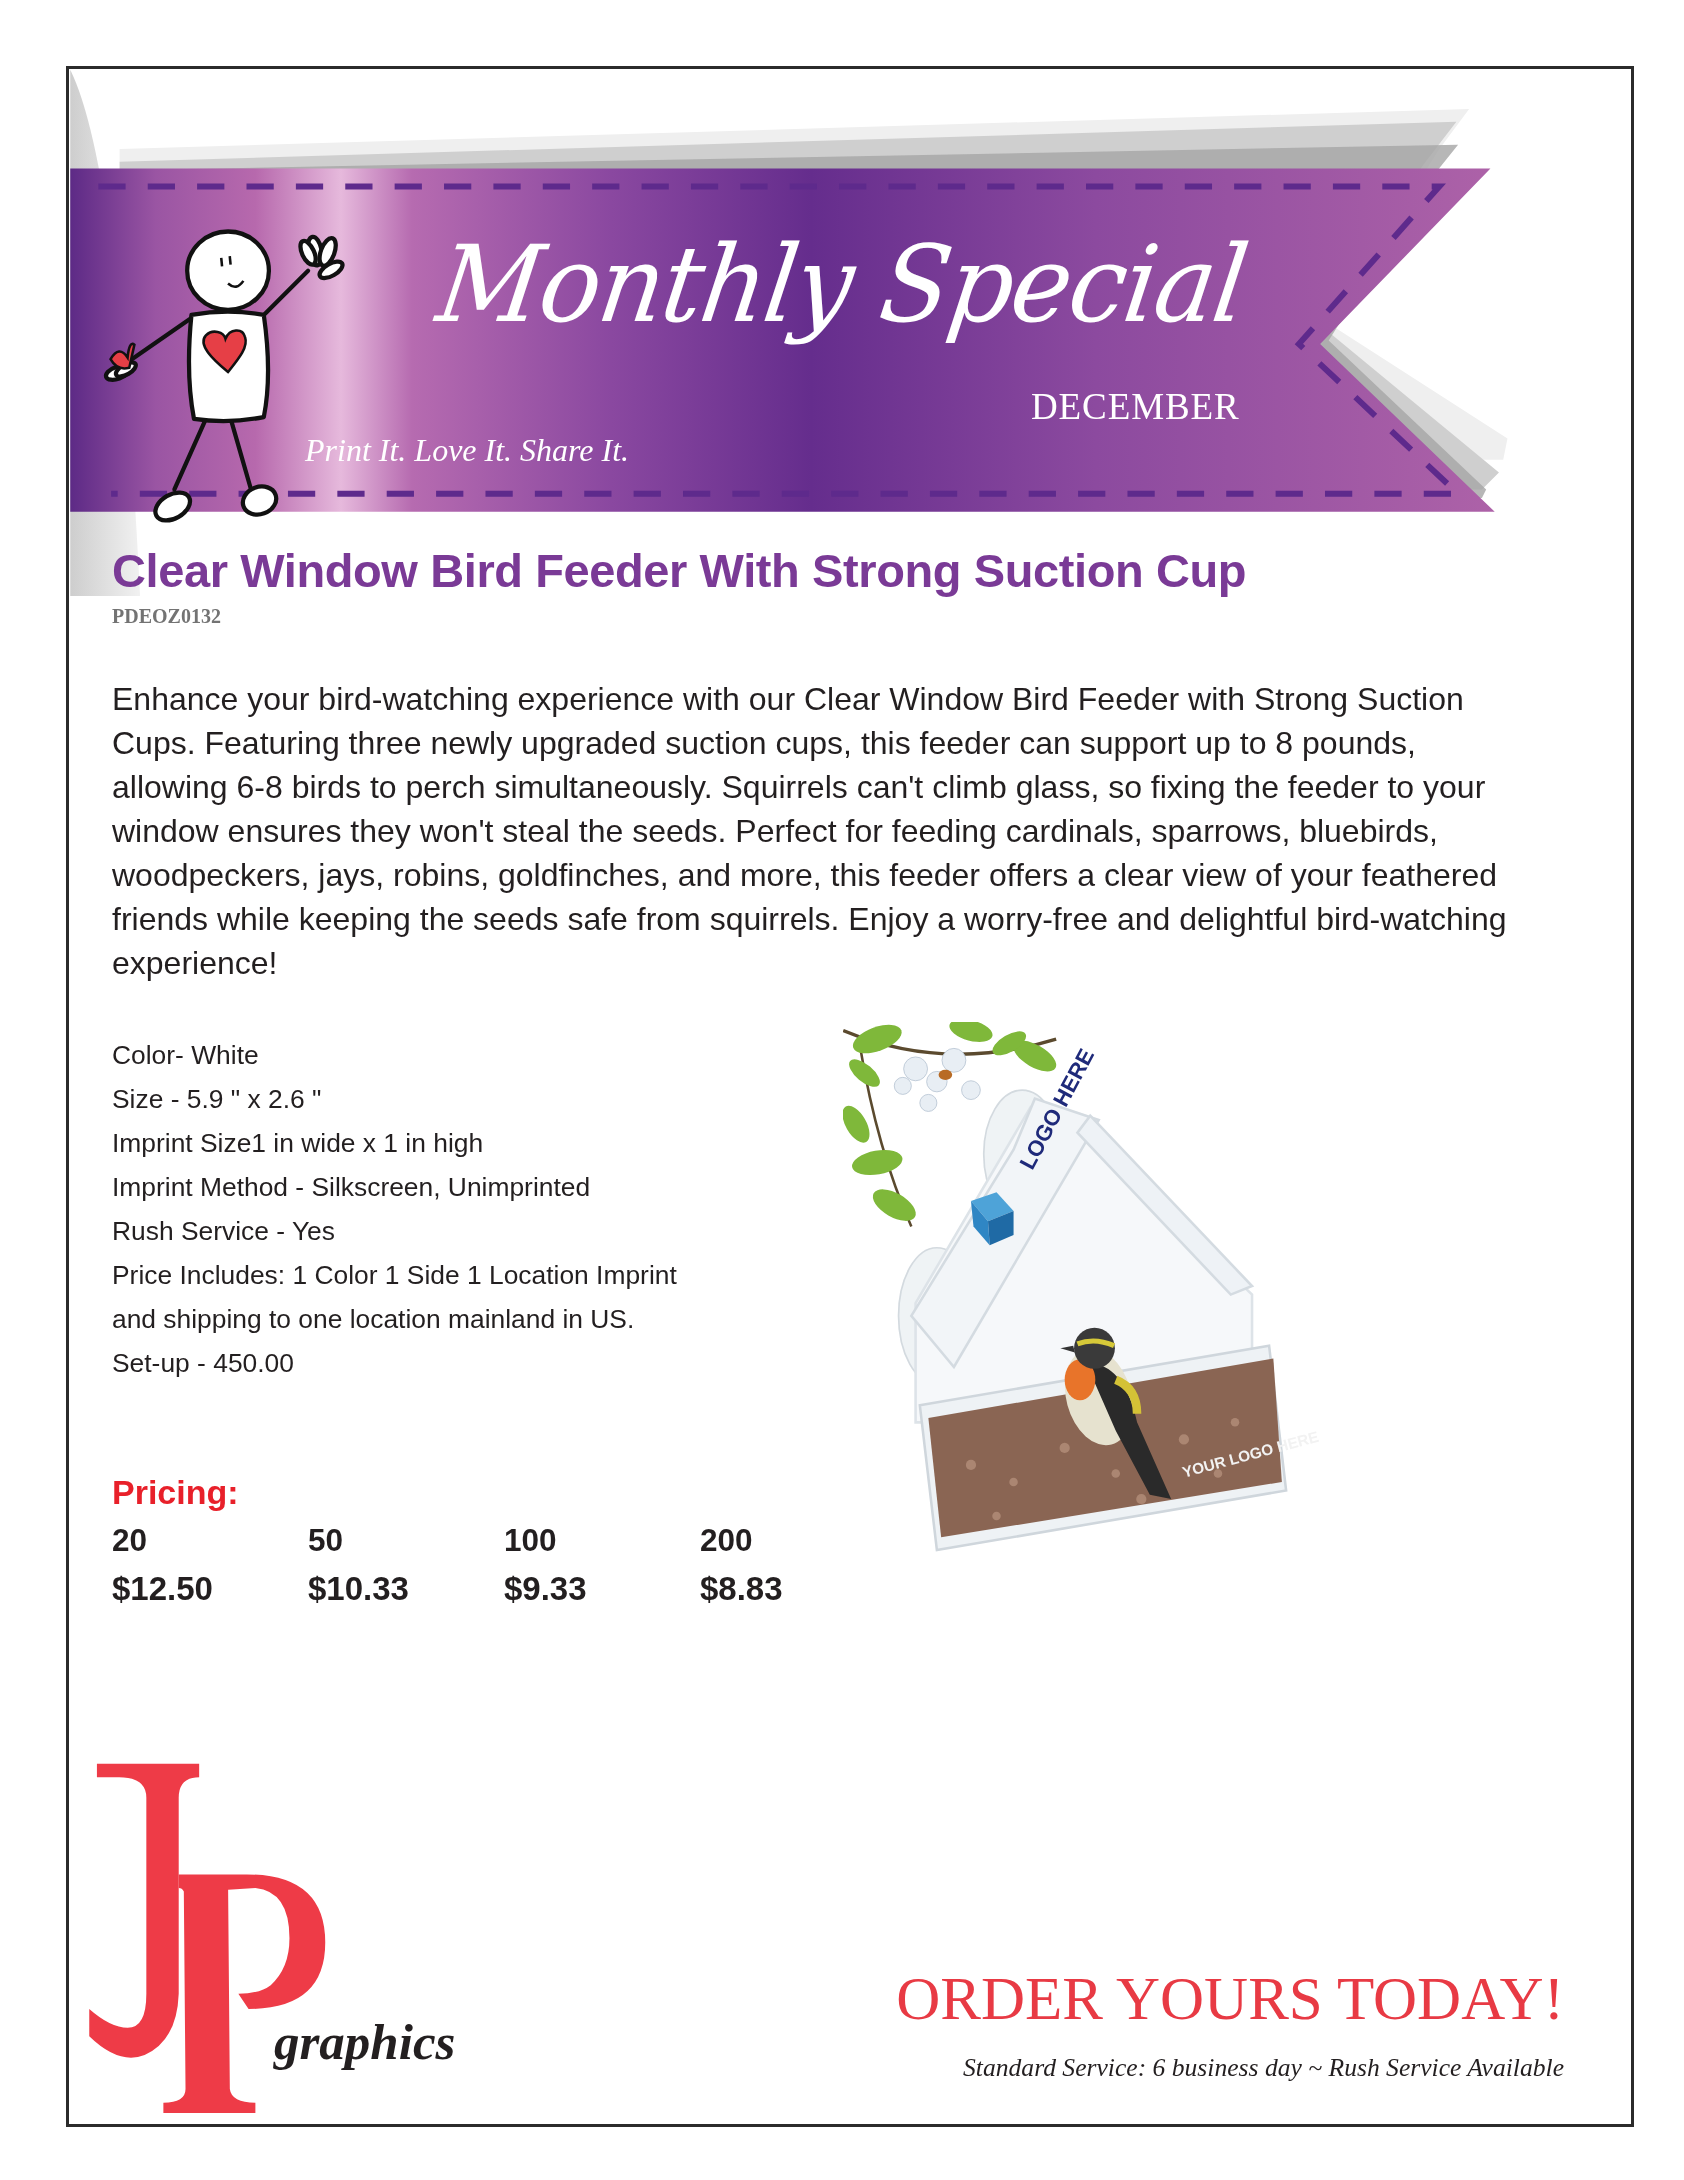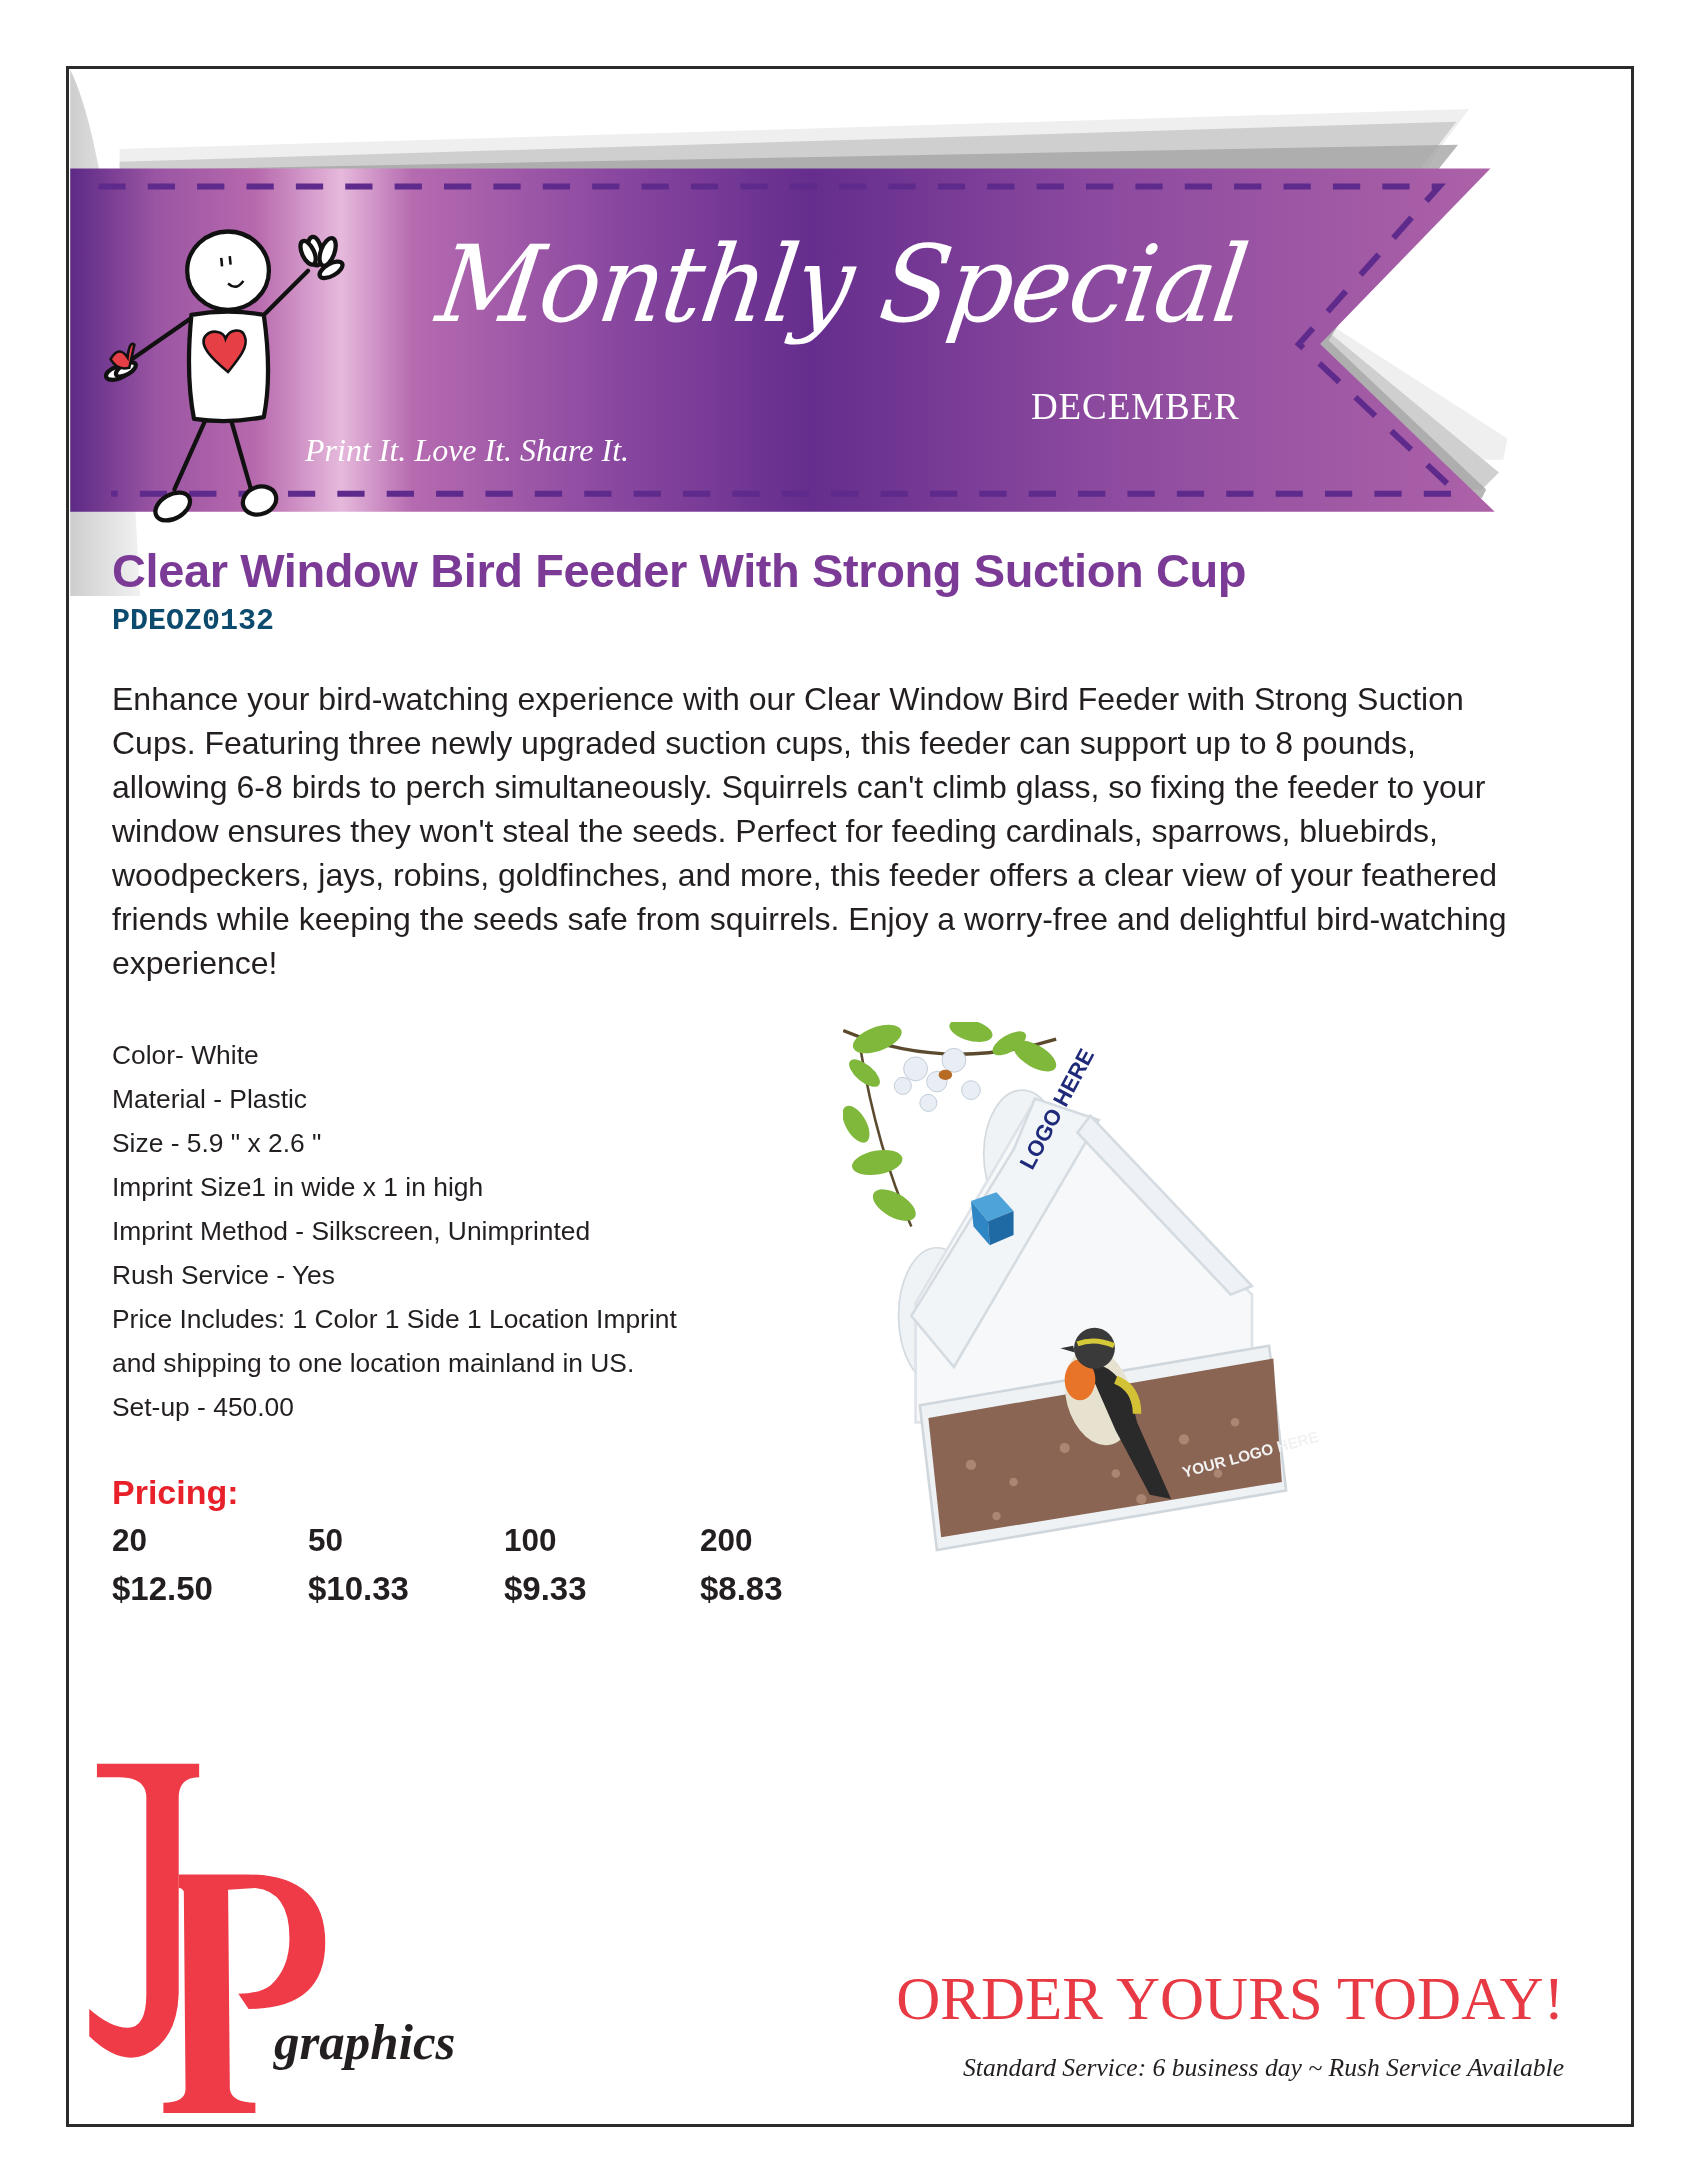--- a/index.html
+++ b/index.html
@@ -4,21 +4,21 @@
 <style>
   html,body{margin:0;padding:0;background:#fff;}
   body{width:1685px;height:2181px;position:relative;overflow:hidden;font-family:"DejaVu Sans",sans-serif;color:#231f20;}
   .frame{position:absolute;left:66px;top:66px;width:1568px;height:2061px;border:3.4px solid #2b2b2b;box-sizing:border-box;background:#fff;}
   .banner-wrap{position:absolute;left:0;top:0;width:1685px;height:596px;}
   .banner-wrap svg{position:absolute;left:0;top:0;}
   .script-title{position:absolute;left:439px;top:234px;font-family:"DejaVu Serif",serif;font-style:italic;font-size:101px;color:#fff;letter-spacing:-1.7px;transform:skewX(-8deg) scaleY(1.05);white-space:nowrap;line-height:1;}
   .month{position:absolute;left:1031px;top:388px;font-family:"Liberation Serif",serif;font-size:37px;color:#fff;letter-spacing:0.9px;line-height:1;}
   .tagline{position:absolute;left:305px;top:434px;font-family:"Liberation Serif",serif;font-style:italic;font-weight:normal;font-size:32px;color:#fff;line-height:1;}
   .title{position:absolute;left:112px;top:545px;font-family:"Liberation Sans",sans-serif;font-weight:bold;font-size:47px;color:#7a3a96;letter-spacing:-0.4px;line-height:1.1;white-space:nowrap;}
-  .sku{position:absolute;left:112px;top:606px;font-family:Liberation Mono, monospace;font-weight:bold;font-size:30px;color:#0c4a6e;line-height:1;}
+  .sku{position:absolute;left:112px;top:606px;font-family:Liberation Serif, serif;font-weight:bold;font-size:20px;color:#737373;line-height:1;}
   .desc{position:absolute;left:112px;top:677px;width:1405px;font-family:"Liberation Sans",sans-serif;font-size:32px;line-height:44px;color:#231f20;}
   .specs{position:absolute;left:112px;top:1033px;font-family:"Liberation Sans",sans-serif;font-size:26.4px;line-height:44px;color:#231f20;}
   .specs div{white-space:nowrap;}
   .pricing-label{position:absolute;left:112px;top:1475px;font-family:"Liberation Sans",sans-serif;font-weight:bold;font-size:34px;color:#e8202a;line-height:1;}
   .price-grid{position:absolute;left:112px;top:1525px;font-family:"Liberation Sans",sans-serif;font-weight:bold;color:#231f20;}
   .price-col{position:absolute;top:0;white-space:nowrap;}
   .qty{font-size:31.5px;line-height:1;}
   .price{font-size:33px;line-height:1;margin-top:15.3px;}
   .photo{position:absolute;left:843px;top:1022px;width:767px;height:707px;}
   .logo{position:absolute;left:85px;top:1738px;width:443px;height:375px;font-style:italic;}
@@ -91,21 +91,20 @@
   <div class="tagline">Print It. Love It. Share It.</div>
 </div>
 
 <div class="title">Clear Window Bird Feeder With Strong Suction Cup</div>
 <div class="sku">PDEOZ0132</div>
 
 <div class="desc">Enhance your bird-watching experience with our Clear Window Bird Feeder with Strong Suction Cups. Featuring three newly upgraded suction cups, this feeder can support up to 8 pounds, allowing 6-8 birds to perch simultaneously. Squirrels can't climb glass, so fixing the feeder to your window ensures they won't steal the seeds. Perfect for feeding cardinals, sparrows, bluebirds, woodpeckers, jays, robins, goldfinches, and more, this feeder offers a clear view of your feathered friends while keeping the seeds safe from squirrels. Enjoy a worry-free and delightful bird-watching experience!</div>
 
 <div class="specs">
   <div>Color- White</div>
-  <div>Material - Plastic</div>
   <div>Size - 5.9 " x 2.6 "</div>
   <div>Imprint Size1 in wide x 1 in high</div>
   <div>Imprint Method - Silkscreen, Unimprinted</div>
   <div>Rush Service - Yes</div>
   <div>Price Includes: 1 Color 1 Side 1 Location Imprint</div>
   <div>and shipping to one location mainland in US.</div>
   <div>Set-up - 450.00</div>
 </div>
 
 <div class="pricing-label">Pricing:</div>

